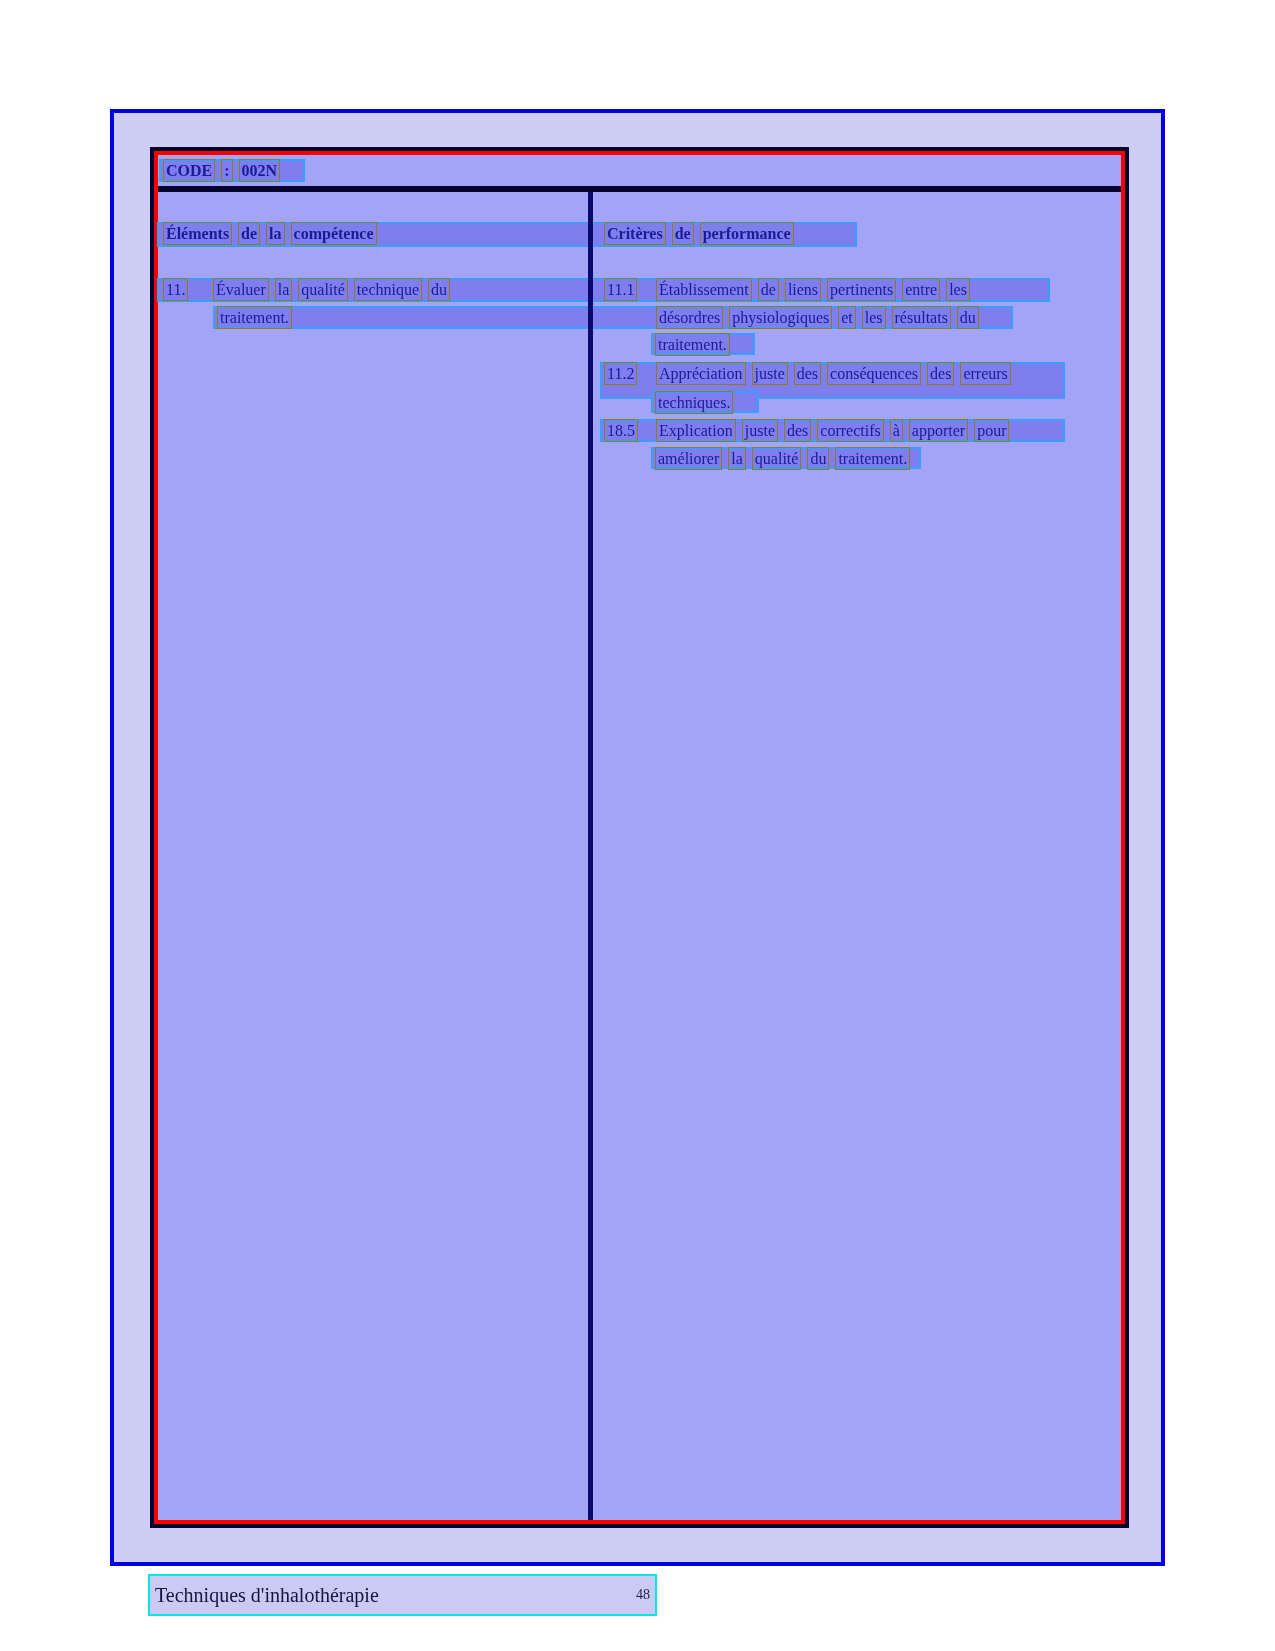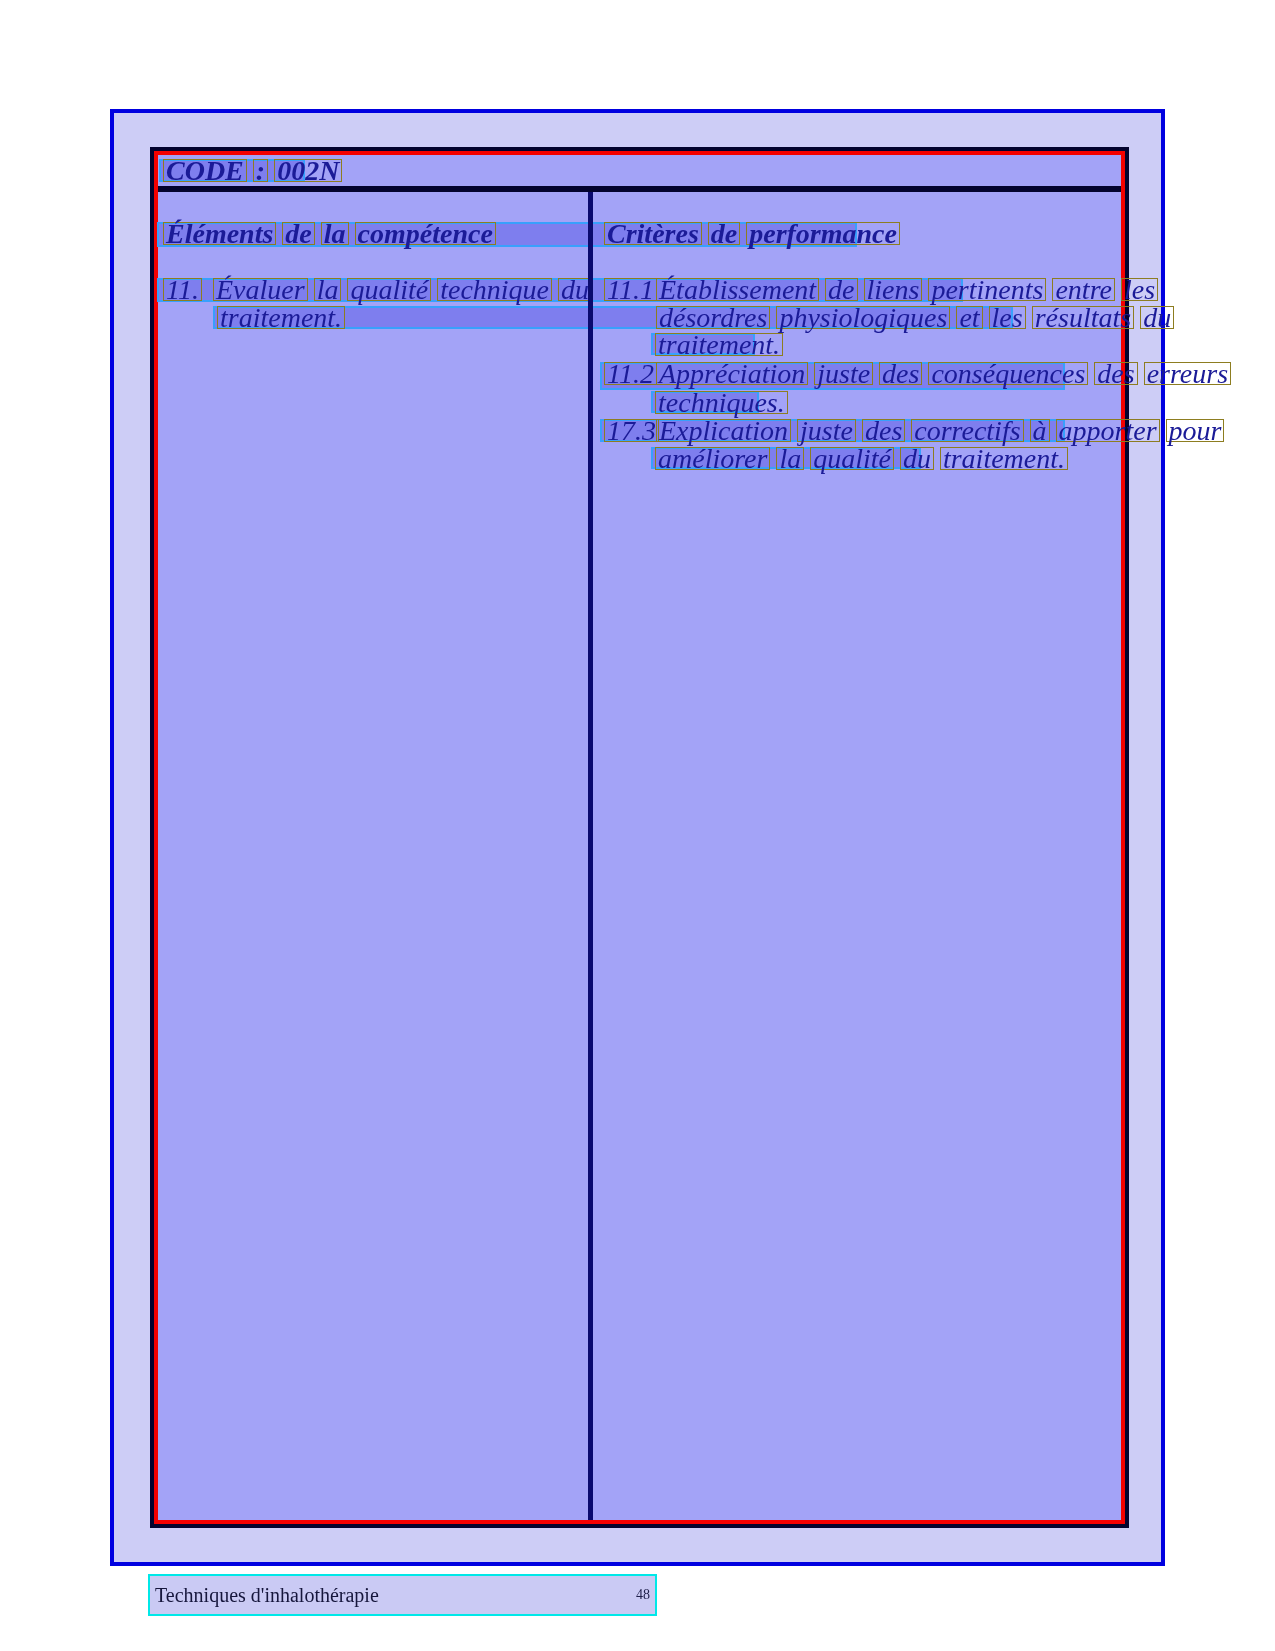--- a/index.html
+++ b/index.html
@@ -31,21 +31,21 @@
     background:#0a0a6e;z-index:4;
   }
   
   .ocr-line{
     position:absolute;box-sizing:border-box;
     background:#7e7eee;border:2px solid #38a0fc;z-index:3;
   }
   .grp{position:absolute;top:-2px;display:flex;gap:6px;white-space:nowrap;}
   .word{
     display:inline-block;border:1px solid #8d7d20;padding:0 2px;
-    font-size:28px;line-height:21px;color:#1b1b97;white-space:pre;font-style:italic;
+    font-size:16px;line-height:21px;color:#1b1b97;white-space:pre;
   }
   .bold .word{font-weight:bold;}
   
   .footer{
     position:absolute;left:148px;top:1574px;width:495px;height:24px;
     border:2px solid #00e8e8;background:#cacaf4;z-index:5;
     display:flex;align-items:center;justify-content:space-between;
     padding:7px 5px;color:#16163c;font-size:20px;
   }
   .pagenum{font-size:14px;color:#1f1f4a;}
@@ -78,21 +78,21 @@
         <span class="word">de</span>
         <span class="word">la</span>
         <span class="word">compétence</span>
       </div>
       <div class="grp bold" style="left: 445px;">
         <span class="word">Critères</span>
         <span class="word">de</span>
         <span class="word">performance</span>
       </div>
     </div>
-    <div class="ocr-line" style="left: 157px; top: 278px; width: 806px; height: 24px;">
+    <div class="ocr-line" style="left: 157px; top: 278px; width: 893px; height: 24px;">
       <div class="grp" style="left: 4px;">
         <span class="word">11.</span>
       </div>
       <div class="grp" style="left: 54px;">
         <span class="word">Évaluer</span>
         <span class="word">la</span>
         <span class="word">qualité</span>
         <span class="word">technique</span>
         <span class="word">du</span>
       </div>
@@ -119,41 +119,41 @@
         <span class="word">les</span>
         <span class="word">résultats</span>
         <span class="word">du</span>
       </div>
     </div>
     <div class="ocr-line" style="left: 651px; top: 333px; width: 104px; height: 22px;">
       <div class="grp" style="left: 2px;">
         <span class="word">traitement.</span>
       </div>
     </div>
-    <div class="ocr-line" style="left: 600px; top: 362px; width: 465px; height: 28px;">
+    <div class="ocr-line" style="left: 600px; top: 362px; width: 465px; height: 37px;">
       <div class="grp" style="left: 2px;">
         <span class="word">11.2</span>
       </div>
       <div class="grp" style="left: 54px;">
         <span class="word">Appréciation</span>
         <span class="word">juste</span>
         <span class="word">des</span>
         <span class="word">conséquences</span>
         <span class="word">des</span>
         <span class="word">erreurs</span>
       </div>
     </div>
     <div class="ocr-line" style="left: 651px; top: 391px; width: 108px; height: 22px;">
       <div class="grp" style="left: 2px;">
         <span class="word">techniques.</span>
       </div>
     </div>
     <div class="ocr-line" style="left: 600px; top: 419px; width: 465px; height: 23px;">
       <div class="grp" style="left: 2px;">
-        <span class="word">17.3</span>
+        <span class="word">18.5</span>
       </div>
       <div class="grp" style="left: 54px;">
         <span class="word">Explication</span>
         <span class="word">juste</span>
         <span class="word">des</span>
         <span class="word">correctifs</span>
         <span class="word">à</span>
         <span class="word">apporter</span>
         <span class="word">pour</span>
       </div>

